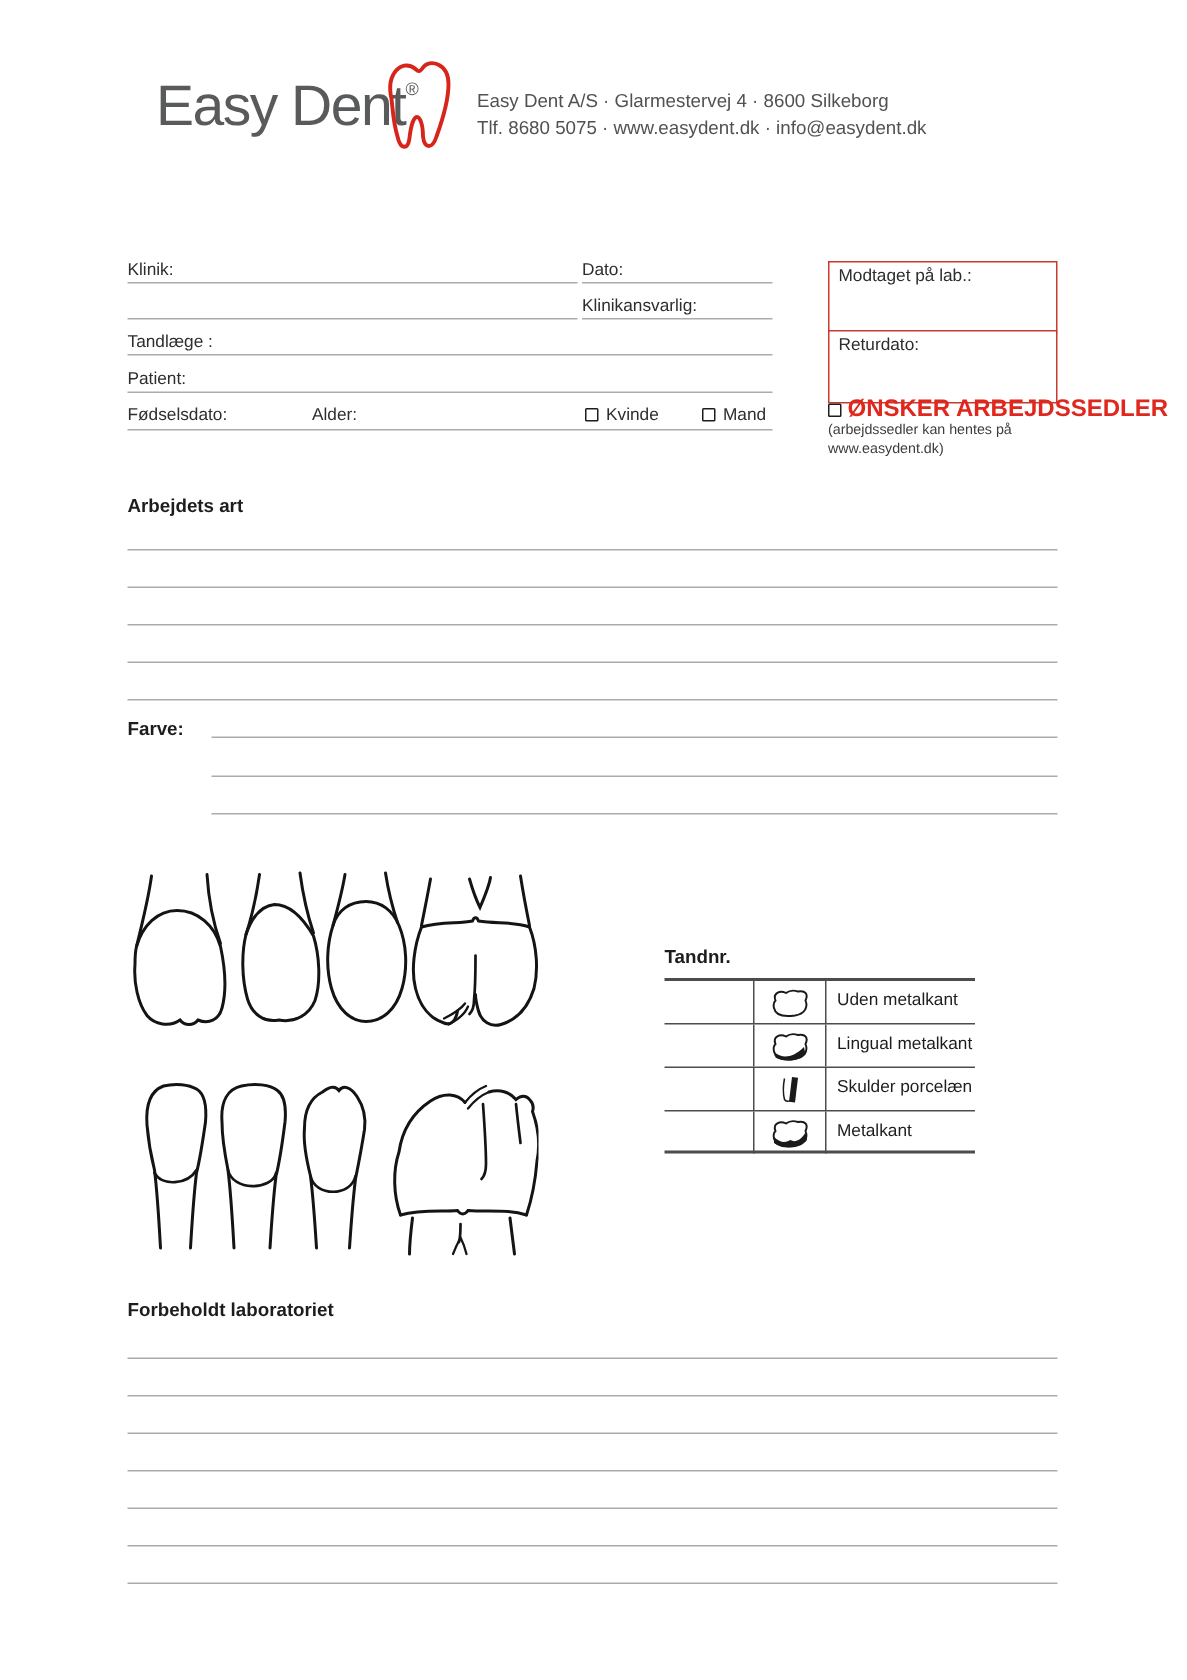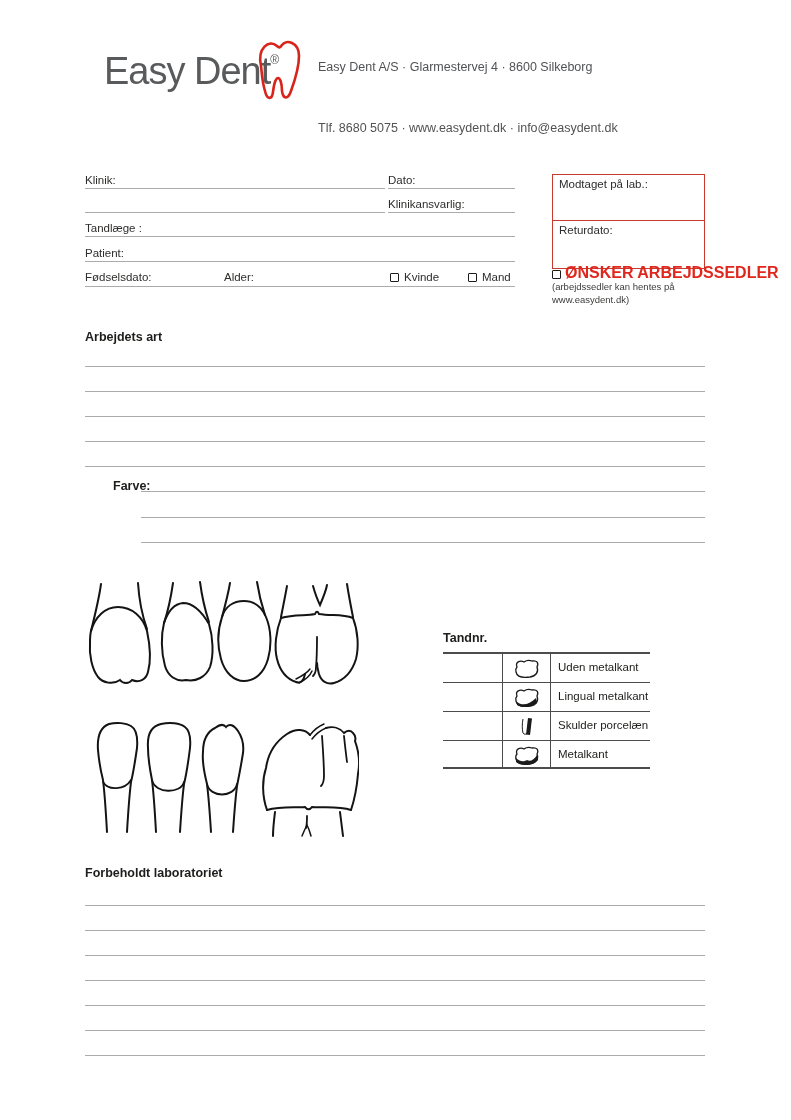--- a/index.html
+++ b/index.html
@@ -5,21 +5,21 @@
   * { margin:0; padding:0; box-sizing:border-box; }
   html,body { background:#ffffff; }
   body { width:791px; height:1120px; font-family:"Liberation Sans", sans-serif; color:#2e2d2c; }
   .page { position:relative; width:791px; height:1120px; background:#fff; overflow:hidden; }
 
   
   .logo-text { position:absolute; left:84px; top:50px; font-size:38px; color:#595a5c; letter-spacing:-1px;margin-left:20px; }
   .logo-reg { font-size:12px; color:#595a5c; vertical-align:20px; letter-spacing:0; }
   .tooth-logo { position:absolute; left:252px; top:36px; }
   .addr { position:absolute; left:318px; font-size:12.5px; color:#515254; }
-  .addr1 { top:60px; } .addr2 { top:78px;margin-top:43px; }
+  .addr1 { top:60px; } .addr2 { top:78px; }
 
   .page-title { position:absolute; left:84px; top:119px; font-size:21px; font-weight:bold; color:#1c1c1a; }
 
   
   .lbl { position:absolute; font-size:11.5px; color:#2e2d2c; }
   .hline { position:absolute; height:1px; background:#ababab; }
   .bold-head { position:absolute; font-size:12.5px; font-weight:bold; color:#1d1d1b; }
 
   .cb { display:inline-block; width:9px; height:9px; border:1.7px solid #1d1d1b; border-radius:1px; vertical-align:-1px; margin-right:5px; background:#fff; }
 
@@ -68,21 +68,21 @@
   <div class="lbl" style="left:388px;top:198px;">Klinikansvarlig:</div>
   <div class="hline" style="left:388px;top:212px;width:127px;"></div>
 
   <div class="lbl" style="left:85px;top:222px;">Tandlæge :</div>
   <div class="hline" style="left:85px;top:236px;width:430px;"></div>
 
   <div class="lbl" style="left:85px;top:247px;">Patient:</div>
   <div class="hline" style="left:85px;top:261px;width:430px;"></div>
 
   <div class="lbl" style="left:85px;top:271px;">Fødselsdato:</div>
-  <div class="lbl" style="left:224px;top:271px;">Alder:</div>
+  <div class="lbl" style="left:208px;top:271px;">Alder:</div>
   <div class="lbl" style="left:390px;top:271px;"><span class="cb"></span><span>Kvinde</span></div>
   <div class="lbl" style="left:468px;top:271px;"><span class="cb"></span><span>Mand</span></div>
   <div class="hline" style="left:85px;top:286px;width:430px;"></div>
 
   <div class="red-box" style="top:174px;">
     <span>Modtaget på lab.:</span>
   </div>
   <div class="red-box" style="top:220px;">
     <span>Returdato:</span>
   </div>
@@ -90,21 +90,21 @@
   <div class="note" style="top:281px;">(arbejdssedler kan hentes på</div>
   <div class="note" style="top:294px;">www.easydent.dk)</div>
 
   <div class="bold-head" style="left:85px;top:330px;">Arbejdets art</div>
   <div class="hline" style="left:85px;top:366px;width:620px;"></div>
   <div class="hline" style="left:85px;top:391px;width:620px;"></div>
   <div class="hline" style="left:85px;top:416px;width:620px;"></div>
   <div class="hline" style="left:85px;top:441px;width:620px;"></div>
   <div class="hline" style="left:85px;top:466px;width:620px;"></div>
 
-  <div class="bold-head" style="left:85px;top:479px;margin-left:28px;">Farve:</div>
+  <div class="bold-head" style="left:85px;top:479px;">Farve:</div>
   <div class="hline" style="left:141px;top:491px;width:564px;"></div>
   <div class="hline" style="left:141px;top:517px;width:564px;"></div>
   <div class="hline" style="left:141px;top:542px;width:564px;"></div>
 
   <div class="teeth" style="left:88px;top:577px;">
     <svg width="272" height="115" viewBox="0 0 272 115" fill="none" stroke="#141414" stroke-width="2" stroke-linecap="round">
 
       <path d="M13,7 C11,22 7,38 3,54"></path>
       <path d="M50,6 C51,22 54,38 59,52"></path>
       <path d="M3,54 C7,40 17,30 30,30 C44,30 55,40 59,54 C62,68 63,84 60,95 C58,103 51,106 44,103 C41,107 35,107 32,103 C25,108 15,106 10,100 C4,92 1,78 2,66 C2,61 2,58 3,54 Z"></path>

